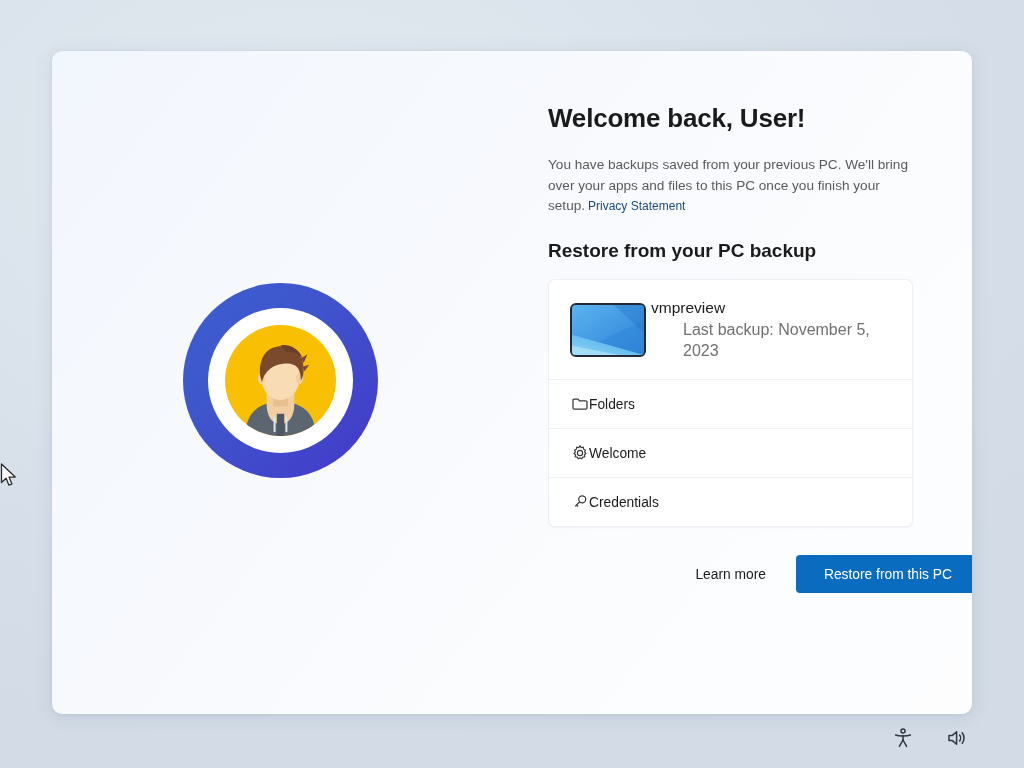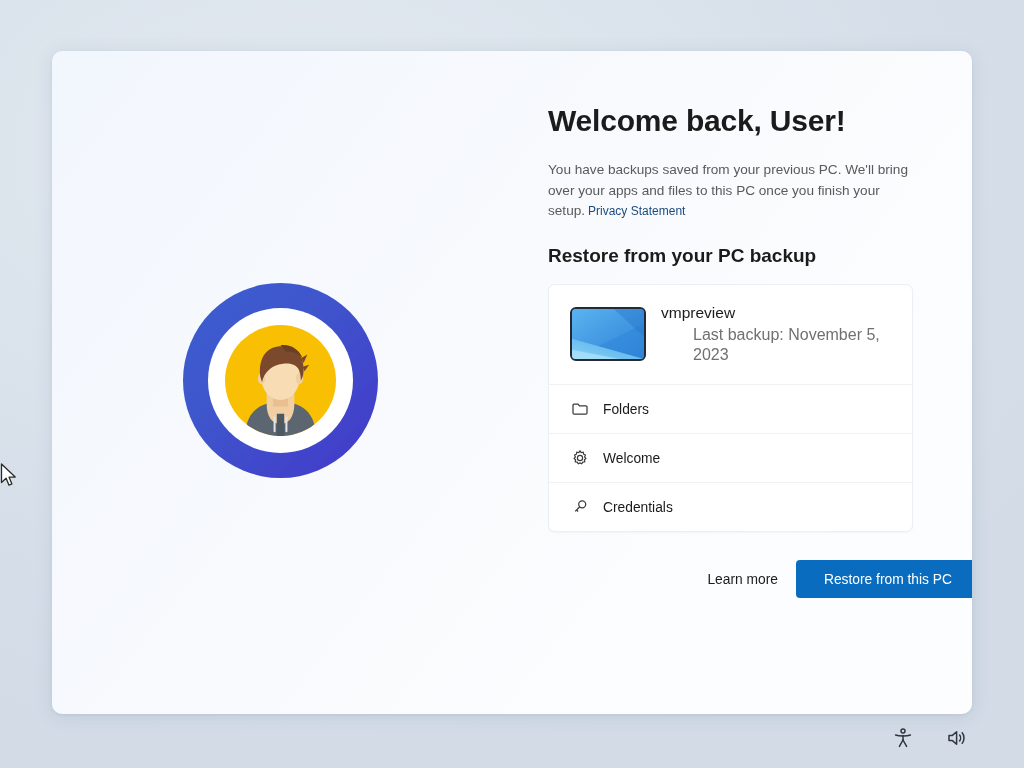--- a/index.html
+++ b/index.html
@@ -72,21 +72,21 @@
 
   
   #content-col {
     position: absolute;
     left: 496px;
     top: 52px;
     width: 380px;
   }
 
   #page-title {
-    font-size: 30px;
+    font-size: 26px;
     font-weight: bold;
     color: #1b1b1b;
     letter-spacing: -0.2px;
     line-height: 1.2;
     margin-bottom: 21px;
   }
 
   #intro-paragraph {
     font-size: 13.6px;
     color: #5a5a5a;
@@ -115,21 +115,21 @@
     border: 1px solid #eceff3;
     border-radius: 7px;
     box-shadow: 0 1px 2px rgba(70,90,120,0.055);
     overflow: hidden;
   }
 
   #backup-device-row {
     display: flex;
     align-items: center;
     padding: 18px 17px 18px 21px;
-    gap: 15px;
+    gap: 5px;
   }
   #device-thumbnail {
     width: 76px;
     height: 54px;
     border-radius: 6px;
     border: 2.5px solid #232a33;
     overflow: hidden;
     flex: 0 0 auto;
     position: relative;
     background: #3f9ae8;
@@ -146,21 +146,20 @@
   #device-last-backup {
     font-size: 16px;
     color: #707070;
     line-height: 1.3;
     margin-left: 32px;
   }
 
   .backup-item {
     display: flex;
     align-items: center;
-    gap: 14px;
     height: 49px;
     padding: 16px 21px;
     border-top: 1px solid #f0f1f4;
   }
   .backup-item-icon {
     width: 19px;
     height: 19px;
     flex: 0 0 auto;
     display: flex;
     align-items: center;
@@ -196,21 +195,21 @@
     font-size: 13.8px;
     color: #1b4b7e;
     text-decoration: none;
   }
 
   
   #footer-actions {
     display: flex;
     align-items: center;
     justify-content: flex-end;
-    gap: 18px;
+    gap: 30px;
     margin-top: 28px;
     width: 432px;
   }
   #learn-more-link {
     font-size: 13.8px;
     color: #1b1b1b;
     text-decoration: none;
   }
   #restore-button {
     background: #0a6cbe;

